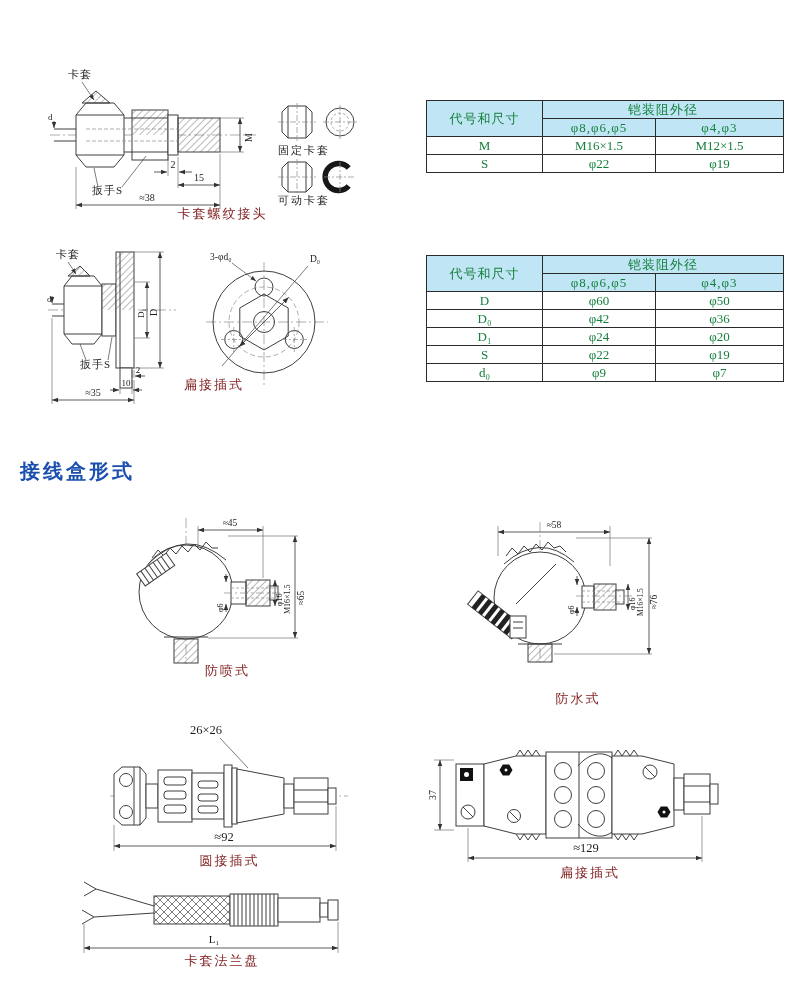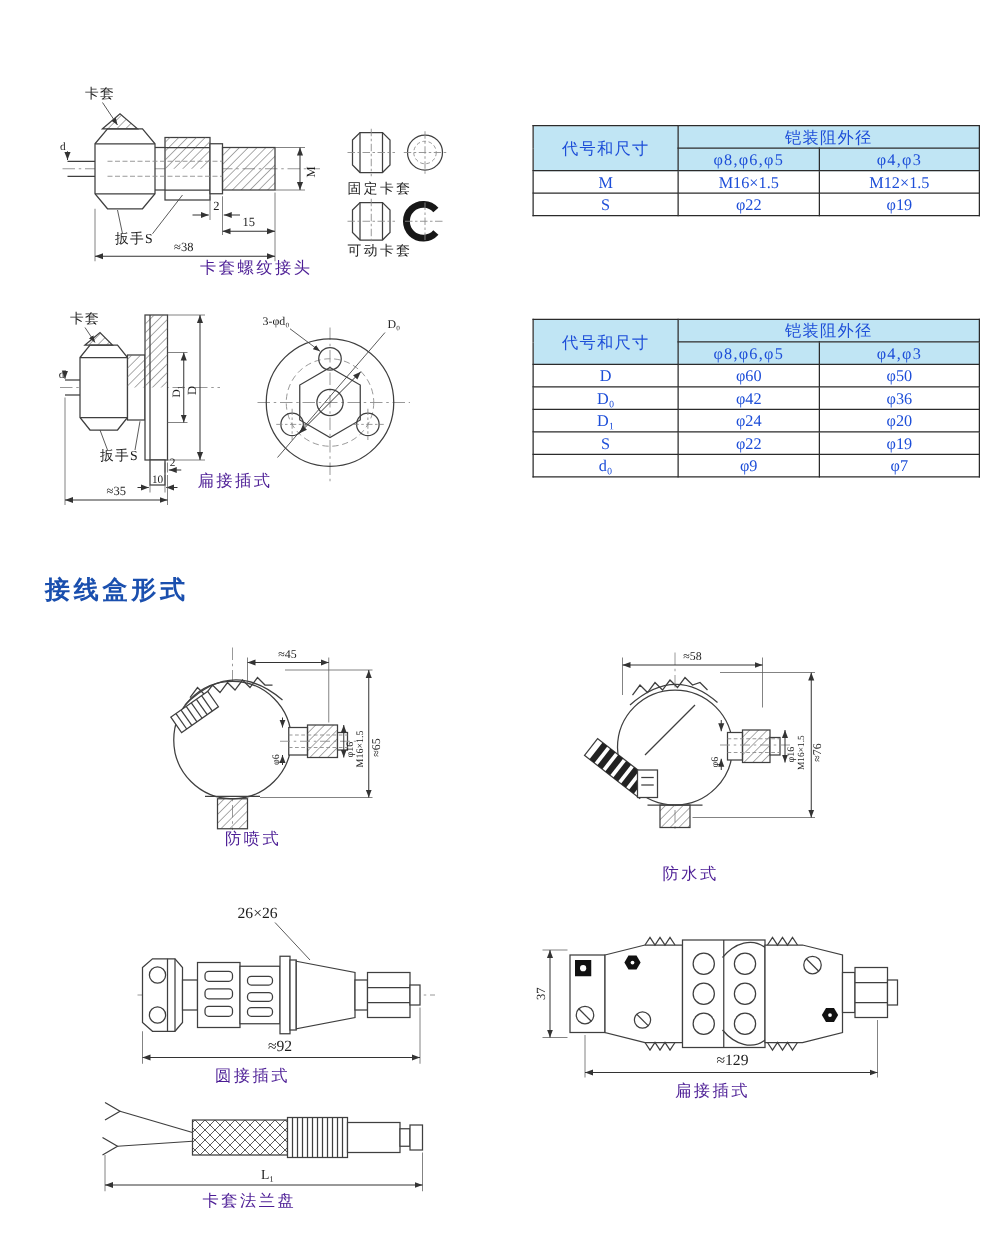--- a/index.html
+++ b/index.html
@@ -1,22 +1,22 @@
 <!DOCTYPE html>
 <html><head>
 <meta charset="utf-8">
 <style>
   * { margin:0; padding:0; box-sizing:border-box; }
   html,body { background:#ffffff; }
   body { width:800px; height:989px; position:relative; font-family:"Liberation Serif", serif; color:#1c1c1c; }
   .page { position:absolute; left:0; top:0; width:800px; height:989px; background:#fff; overflow:hidden; }
   .abs { position:absolute; }
   .sec-title { font-family:"Liberation Sans", sans-serif; font-weight:bold; font-size:20px; color:#1a4fae; letter-spacing:3px; }
-  .caption { position:absolute; font-size:13px; letter-spacing:2px; color:#4c1d95; }
-  table.spec { border-collapse:collapse; table-layout:fixed; font-size:13px; text-align:center; color:#1d4ed8;border-radius:18px; }
+  .caption { position:absolute; font-size:13px; letter-spacing:2px; color:#7f1d1d; text-align:center; }
+  table.spec { border-collapse:collapse; table-layout:fixed; font-size:13px; text-align:center; color:#15803d;border-radius:18px; }
   table.spec td { border:1px solid #2b2b2b; padding:0 2px; height:18px; line-height:17px; }
   table.spec td.hdr { background:#c0e5f4; letter-spacing:1px; }
   svg { overflow:visible; }
   svg text { fill:#1c1c1c; font-family:"Liberation Serif", serif; }
   .s1 { stroke:#3f3f3f; stroke-width:1; fill:none; }
   .fw { stroke:#3f3f3f; stroke-width:1; fill:#ffffff; }
   .ext { stroke:#5a5a5a; stroke-width:0.6; fill:none; }
   .dim { stroke:#333333; stroke-width:0.8; fill:none; }
   .cl { stroke:#8a8a8a; stroke-width:0.7; fill:none; }
   .ld { stroke:#444444; stroke-width:0.7; fill:none; }
@@ -259,21 +259,21 @@
         <td>φ19</td>
       </tr>
       <tr>
         <td>d₀</td>
         <td>φ9</td>
         <td>φ7</td>
       </tr>
     </tbody>
   </table>
 
-  <div class="abs sec-title" style="left:36px;top:458px">接线盒形式</div>
+  <div class="abs sec-title" style="left:20px;top:458px">接线盒形式</div>
 
   <svg class="abs" style="left:116px;top:504px" width="218" height="162" viewBox="0 0 218 162">
     <g>
       <line class="cl" x1="70" y1="14" x2="70" y2="160" stroke-dasharray="10,3,2,3"></line>
       <circle class="fw" cx="70" cy="88" r="47"></circle>
       <path class="s1" d="M32,60 Q70,22 110,56"></path>
       <polyline class="s1" points="36,54 42,46 48,52 54,44 60,50 66,42 72,48 78,40 84,46 90,38 96,44 102,44"></polyline>
       <g transform="rotate(-35 40 66)">
         <rect class="fw" x="22" y="58" width="36" height="15"></rect>
         <line class="s1" x1="27" y1="58" x2="27" y2="73"></line>

